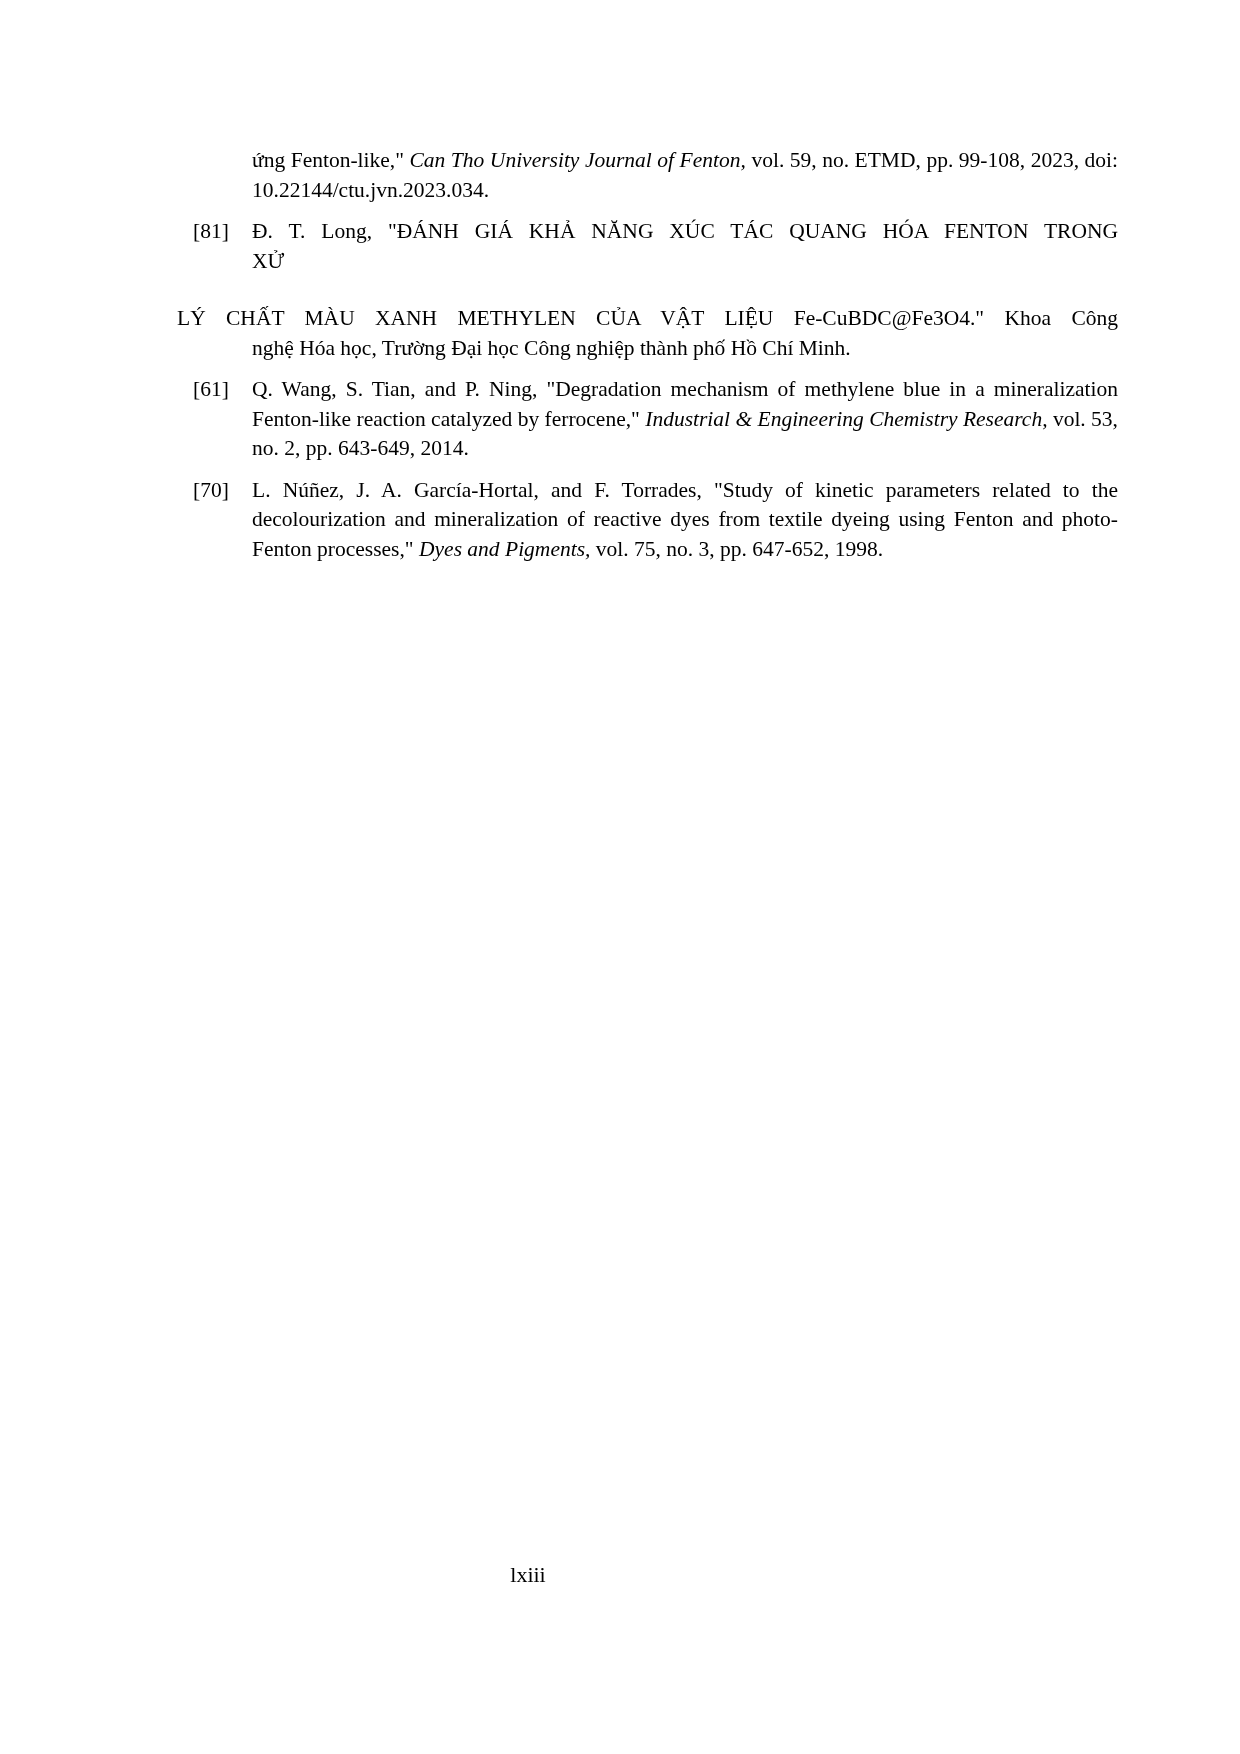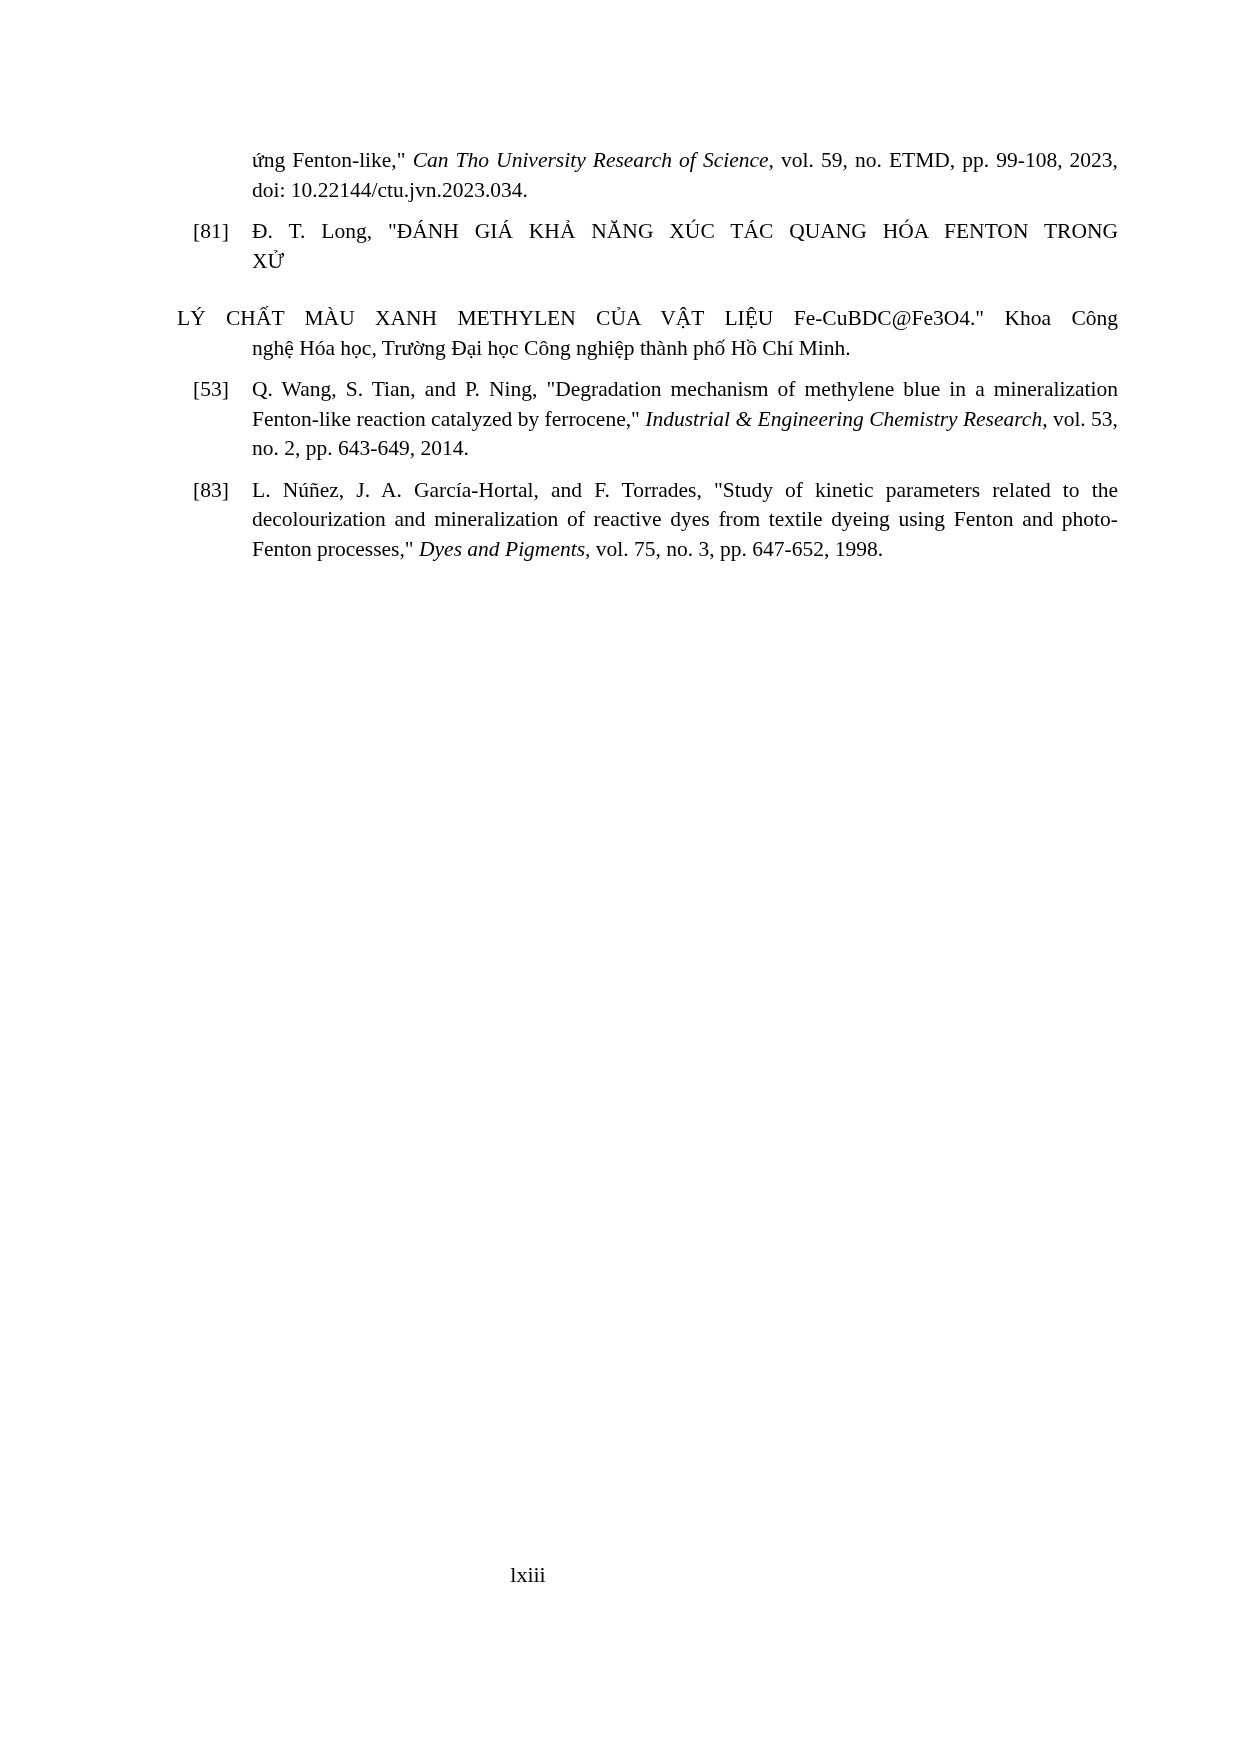--- a/index.html
+++ b/index.html
@@ -76,40 +76,40 @@
       font-size: 22px;
     }
   </style>
 </head>
 <body>
 
 <div class="page">
   <div class="refs">
 
     <div class="cont">
-      <span>ứng Fenton-like," </span><em>Can Tho University Research of Science,</em><span> vol. 59, no. ETMD, pp. 99-108, 2023, doi: 10.22144/ctu.jvn.2023.034.</span>
+      <span>ứng Fenton-like," </span><em>Can Tho University Journal of Fenton,</em><span> vol. 59, no. ETMD, pp. 99-108, 2023, doi: 10.22144/ctu.jvn.2023.034.</span>
     </div>
 
     <div class="ref" style="margin-bottom:12px;">
       <span class="num">[81]</span>
       <span class="body" style="text-align:justify;text-align-last:justify;">Đ. T. Long, "ĐÁNH GIÁ KHẢ NĂNG XÚC TÁC QUANG HÓA FENTON TRONG</span>
       <span class="body">XỬ</span>
     </div>
 
     <div class="ref81-break">
       <span class="first">LÝ CHẤT MÀU XANH METHYLEN CỦA VẬT LIỆU Fe-CuBDC@Fe3O4." Khoa Công</span>
       <span class="rest">nghệ Hóa học, Trường Đại học Công nghiệp thành phố Hồ Chí Minh.</span>
     </div>
 
     <div class="ref">
-      <span class="num">[53]</span>
+      <span class="num">[61]</span>
       <span class="body"><span>Q. Wang, S. Tian, and P. Ning, "Degradation mechanism of methylene blue in a mineralization Fenton-like reaction catalyzed by ferrocene," </span><em>Industrial &amp; Engineering Chemistry Research,</em><span> vol. 53, no. 2, pp. 643-649, 2014.</span></span>
     </div>
 
     <div class="ref">
-      <span class="num">[83]</span>
+      <span class="num">[70]</span>
       <span class="body"><span>L. Núñez, J. A. García-Hortal, and F. Torrades, "Study of kinetic parameters related to the decolourization and mineralization of reactive dyes from textile dyeing using Fenton and photo-Fenton processes," </span><em>Dyes and Pigments,</em><span> vol. 75, no. 3, pp. 647-652, 1998.</span></span>
     </div>
 
   </div>
 
   <div class="page-number">lxiii</div>
 </div>
 
 </body></html>

